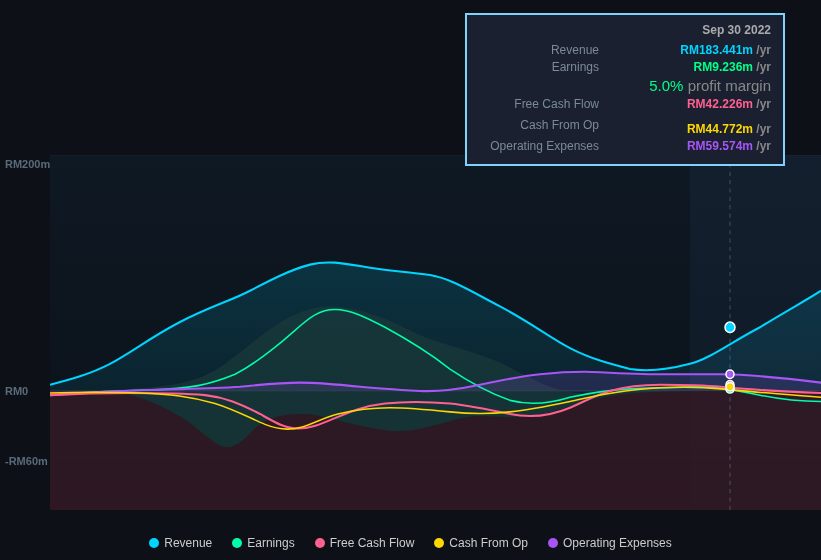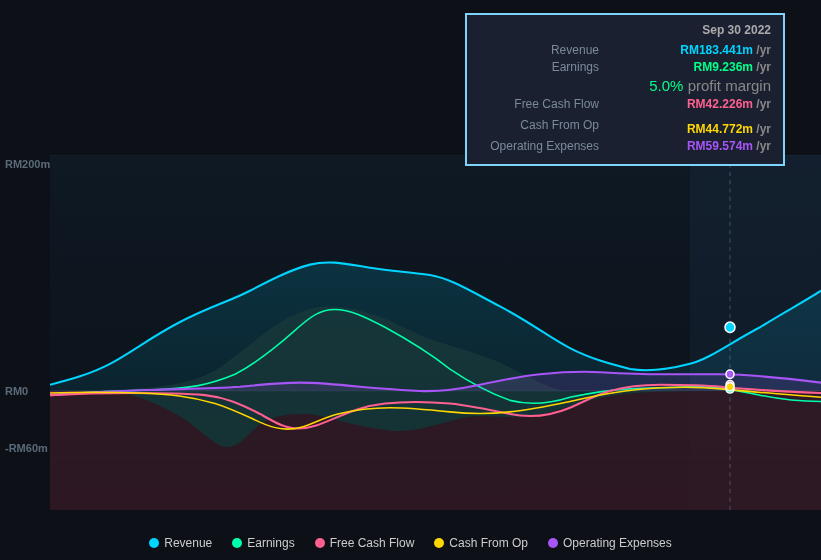--- a/index.html
+++ b/index.html
@@ -167,21 +167,21 @@
       <span class="tooltip-value val-yellow">RM44.772m <span class="val-gray">/yr</span></span>
     </div>
     <div class="tooltip-row">
       <span class="tooltip-label">Operating Expenses</span>
       <span class="tooltip-value val-purple">RM59.574m <span class="val-gray">/yr</span></span>
     </div>
   </div>
 
   <div class="y-label" style="top: 158px;">RM200m</div>
   <div class="y-label" style="top: 385px; text-align: center;">RM0</div>
-  <div class="y-label" style="top: 442px;">-RM60m</div>
+  <div class="y-label" style="top: 455px;">-RM60m</div>
 
   <div class="chart-area">
     <svg class="chart-svg" viewBox="0 0 771 340" preserveAspectRatio="none">
       <defs>
 
         <linearGradient id="bgGrad" x1="0" y1="0" x2="0" y2="1">
           <stop offset="0%" stop-color="#0f1923"></stop>
           <stop offset="100%" stop-color="#0a1018"></stop>
         </linearGradient>
 

